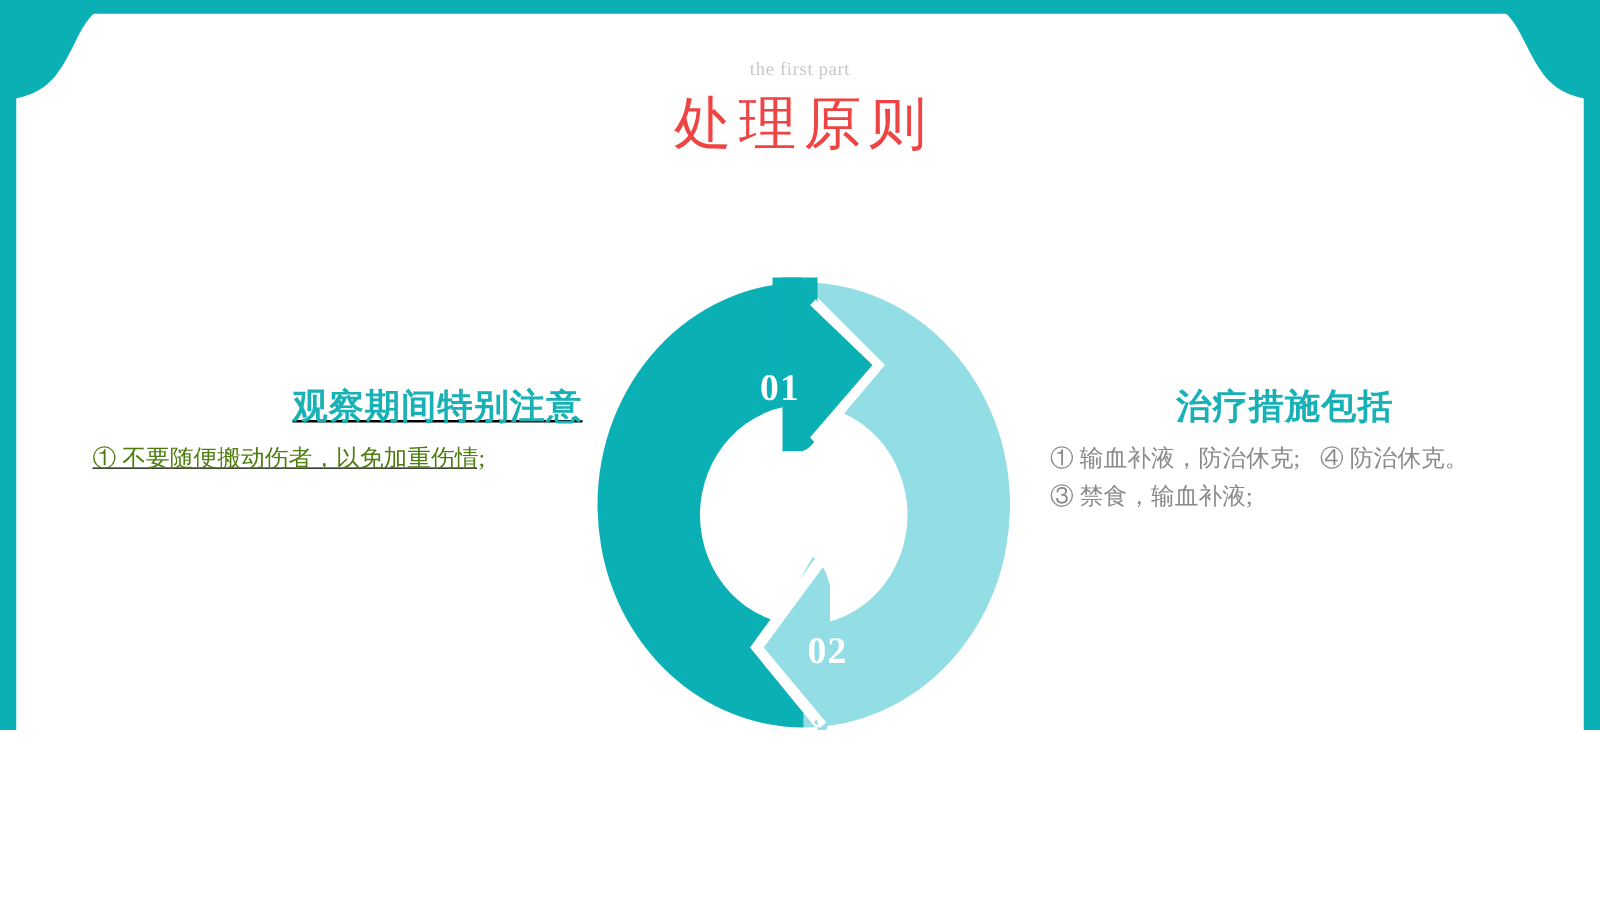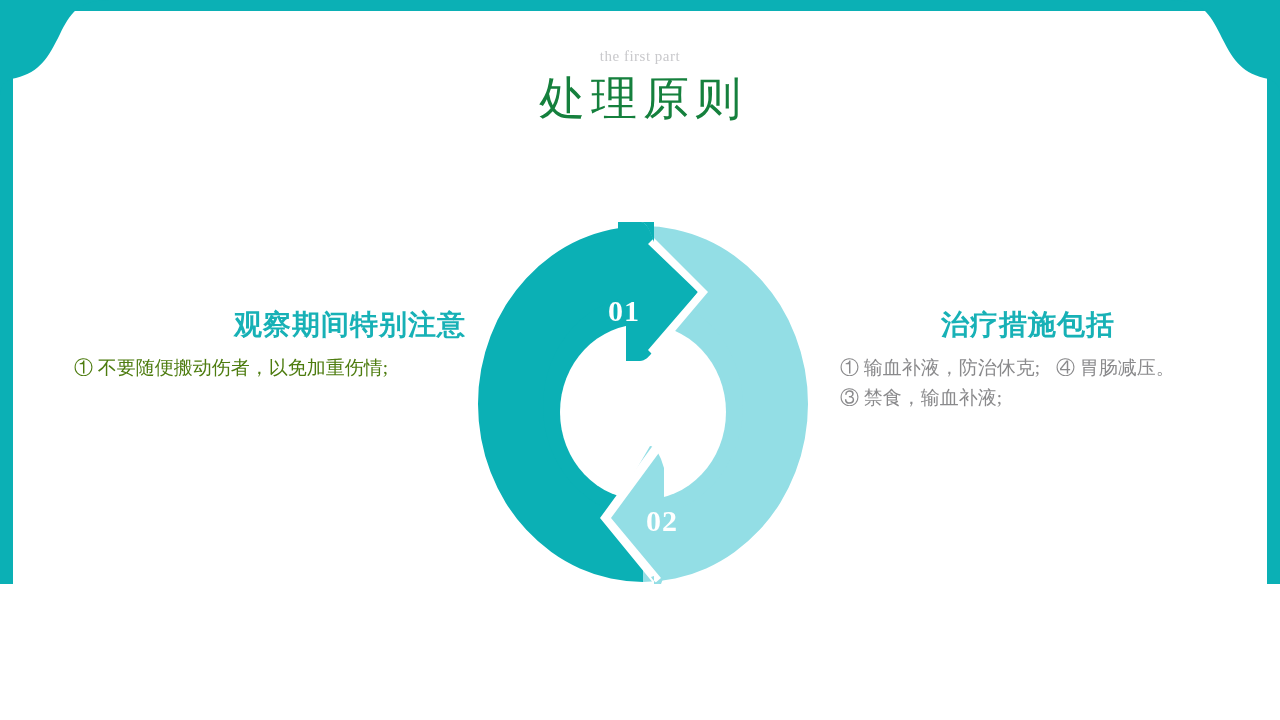--- a/index.html
+++ b/index.html
@@ -39,35 +39,36 @@
     font-family: "Liberation Serif", "DejaVu Serif", serif;
     font-size: 15px;
     letter-spacing: 0.5px;
     color: #c9c9cc;
     line-height: 20px;
   }
   .page-title {
     font-family: "Liberation Serif", "DejaVu Serif", serif;
     font-size: 46px;
     letter-spacing: 6px;
-    color: #15803d;
+    color: #ef4444;
     line-height: 58px;
     margin-top: 4px;
     text-indent: 6px;
   }
 
   
   .block {
     position: absolute;
   }
   .block-left {
     left: 74px;
     top: 306px;
     width: 392px;
     text-align: left;
+    text-decoration: underline;
   }
   .block-right {
     left: 828px;
     top: 306px;
     width: 400px;
     text-align: left;
   }
   .block-heading {
     font-family: "Liberation Sans", "DejaVu Sans", sans-serif;
     font-weight: bold;
@@ -167,21 +168,21 @@
   </div>
 
   <div class="block block-right">
     <div class="block-heading">治疗措施包括</div>
     <div class="two-col">
       <div class="col col-1">
         <span class="item">① 输血补液，防治休克;</span>
         <span class="item">③ 禁食，输血补液;</span>
       </div>
       <div class="col col-2">
-        <span class="item">④ 胃肠减压。</span>
+        <span class="item">④ 防治休克。</span>
       </div>
     </div>
   </div>
 
   <div class="cycle">
     <svg width="350" height="368" viewBox="0 0 350 368">
 
       <path fill="#0bb0b5" d="M183,13
                L222,73
                L183,128

